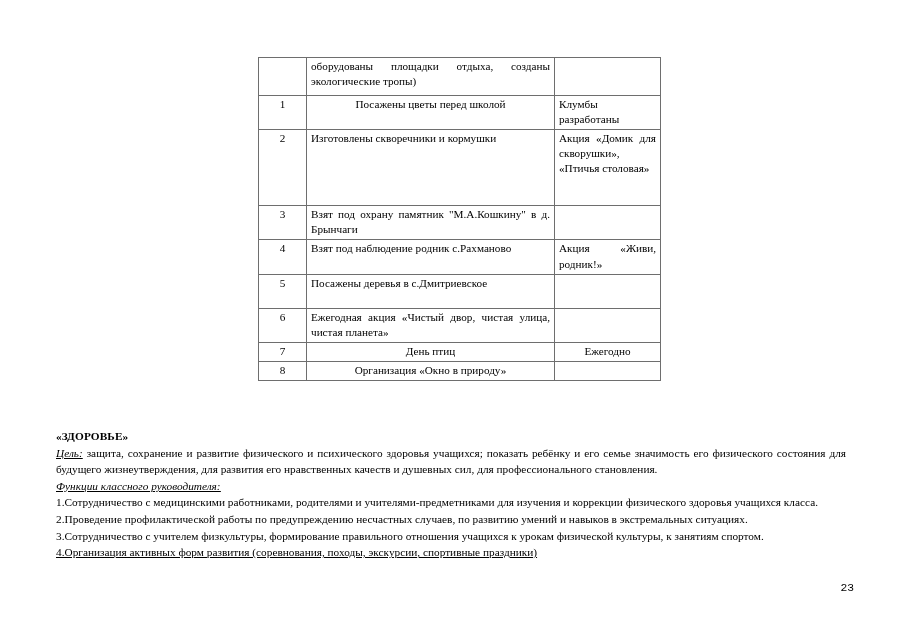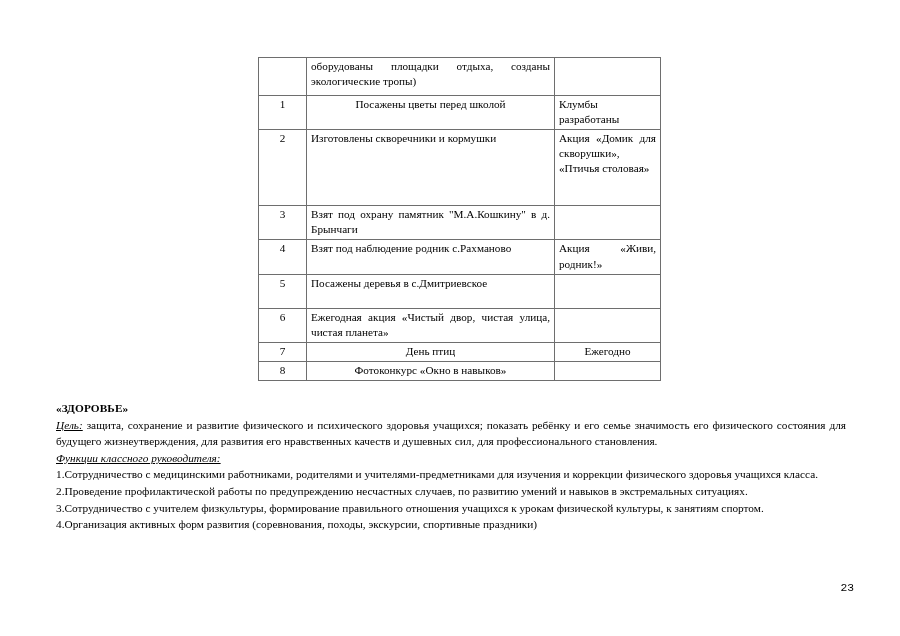--- a/index.html
+++ b/index.html
@@ -75,21 +75,21 @@
   .h-tall   { height: 34px; }
   .h-mid    { height: 28px; }
   .h-two    { height: 30px; }
   .h-one    { height: 14px; }
   .h-big    { height: 72px; }
 
   
   .content {
     position: absolute;
     left: 56px;
-    top: 400px;
+    top: 428px;
     width: 790px;
     font-size: 11.3px;
     line-height: 1.47;
   }
   .content p {
     margin: 0;
     text-align: justify;
     text-align-last: left;
   }
   .head-bold {
@@ -104,20 +104,21 @@
     text-decoration: underline;
     margin-top: 24px;
   }
   .ital-underline {
     font-style: italic;
     text-decoration: underline;
   }
   .para-left {
     text-align: left;
     text-align-last: left !important;
+    text-decoration: underline;
   }
 
   
   .page-number {
     position: absolute;
     right: 46px;
     top: 582px;
     font-size: 11.3px;
     font-family: Liberation Mono, monospace;
   }
@@ -170,21 +171,21 @@
           <td class="body-cell h-two">Ежегодная акция «Чистый двор, чистая улица, чистая планета»</td>
           <td class="note-cell h-two"></td>
         </tr>
         <tr>
           <td class="num h-one">7</td>
           <td class="body-cell center h-one">День птиц</td>
           <td class="note-cell center h-one">Ежегодно</td>
         </tr>
         <tr>
           <td class="num h-one">8</td>
-          <td class="body-cell center h-one">Фотоконкурс «Окно в навыков»</td>
+          <td class="body-cell center h-one">Организация «Окно в природу»</td>
           <td class="note-cell h-one"></td>
         </tr>
       </tbody>
     </table>
   </div>
 
   <div class="content">
 
     <p class="head-bold">«ЗДОРОВЬЕ»</p>
 

